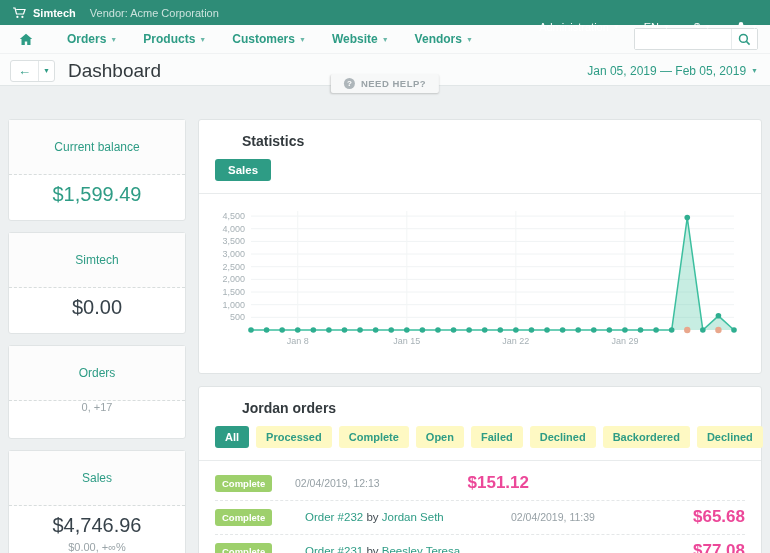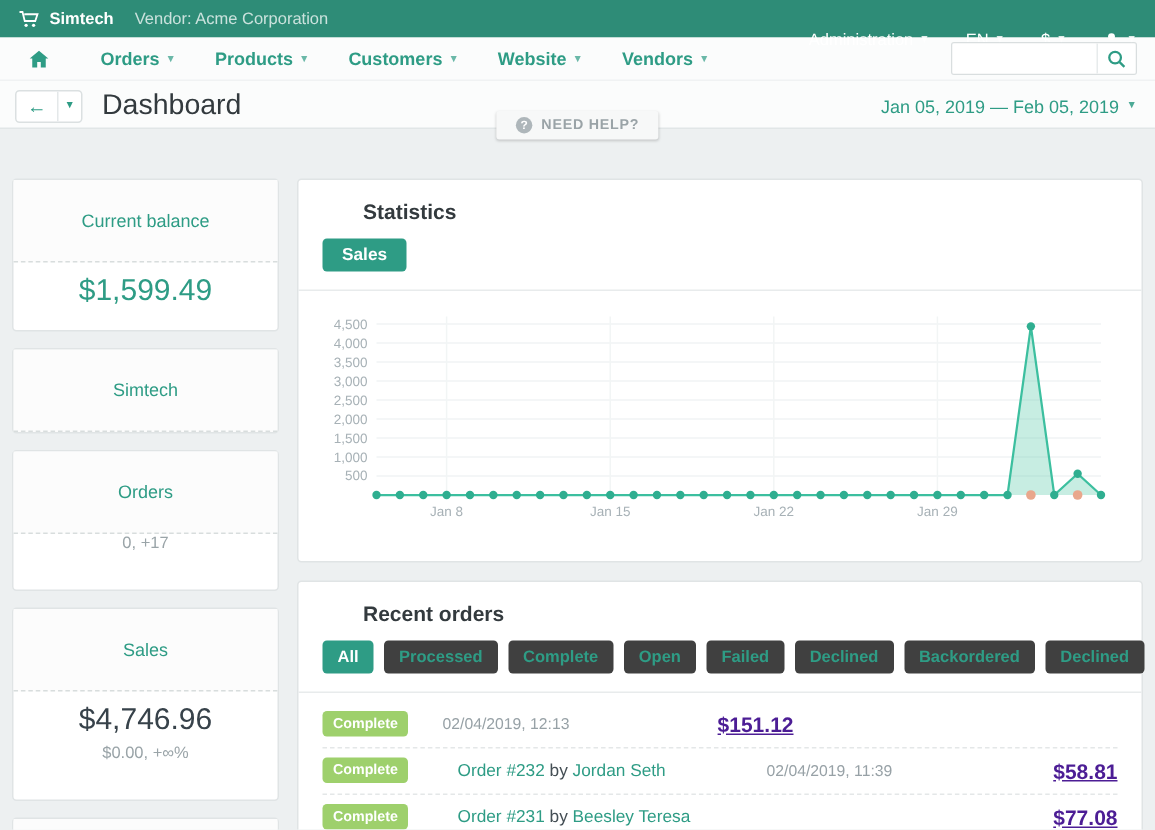--- a/index.html
+++ b/index.html
@@ -64,35 +64,35 @@
 
   
   .panel { background:#fff; border:1px solid #e0e4e5; border-radius:3px; padding:13px 16px; }
   .panel-title { font-size:14px; font-weight:bold; color:#333a3e;margin-left:27px; }
   .panel-divider { border:none; border-top:1px solid #e8ebec; margin:12px -16px; }
   .sales-tab { display:inline-block; margin-top:10px; background:#2e9c85; color:#fff;
     font-size:11.5px; font-weight:bold; padding:5px 13px; border-radius:3px; cursor:pointer; }
 
   .orders-panel { margin-top:12px; padding-bottom:0; }
   .filters { margin-top:10px; display:flex; gap:7px; flex-wrap:nowrap; }
-  .pill { background:#404040; color:#2e9c85; font-size:11px; font-weight:bold;
+  .pill { background:#fef9c3; color:#2e9c85; font-size:11px; font-weight:bold;
     padding:5px 10px; border-radius:3px; white-space:nowrap; cursor:pointer; }
   .pill.active { background:#2e9c85; color:#fff; }
 
   .order-row { display:flex; align-items:center; padding:6px 0 7px;
     border-bottom:1px dashed #e4e7e8; font-size:11.5px; }
   .order-row:last-child { border-bottom:none; }
   .col-status { width:80px; flex:none; }
   .status-badge { display:inline-block; background:#9ed06c; color:#fff; font-size:9.5px;
     font-weight:bold; padding:3px 7px; border-radius:3px; cursor:pointer; }
   .col-order { flex:1; padding-left:10px; color:#454f55; }
   .order-link, .customer-link { color:#2e9c85; text-decoration:none; cursor:pointer; }
   .col-date { width:148px; flex:none; color:#97a1a6; font-size:10.5px; }
   .col-total { width:86px; flex:none; text-align:right; font-weight:bold;
-    font-size:14px; color:#4c1d95;text-decoration:underline; }
+    font-size:17px; color:#ec4899; }
 
   svg text { font-family:"Liberation Sans", sans-serif; }
 </style>
 </head>
 <body>
 
 <div class="topbar">
   <span style="display:flex;">
     <svg width="14" height="12" viewBox="0 0 14 12">
         <path d="M1 1h2l1.5 6h7l1.5-4.5H4.2" fill="none" stroke="#fff" stroke-width="1.2"></path>
@@ -189,20 +189,21 @@
 </div>
 
 <div class="main">
   <div class="left-col" id="left-col">
       <div class="card">
         <div class="card-header">Current balance</div>
         <div class="card-value accent no-sub">$1,599.49</div>
       </div>
       <div class="card">
         <div class="card-header">Simtech</div>
+        <div class="card-value no-sub">$0.00</div>
       </div>
       <div class="card">
         <div class="card-header">Orders</div>
         <div class="card-sub">0, +17</div>
       </div>
       <div class="card">
         <div class="card-header">Sales</div>
         <div class="card-value">$4,746.96</div>
         <div class="card-sub">$0.00, +∞%</div>
       </div>
@@ -278,21 +279,21 @@
             <circle cx="472.258064516129" cy="11.582978723404253" r="2.8" fill="#2fae90"></circle>
             <circle cx="487.83870967741933" cy="124" r="2.8" fill="#2fae90"></circle>
             <circle cx="503.4193548387097" cy="109.82127659574468" r="2.8" fill="#2fae90"></circle>
             <circle cx="519" cy="124" r="2.8" fill="#2fae90"></circle>
             <circle cx="472.258064516129" cy="124" r="3.2" fill="#e9a78c"></circle>
             <circle cx="503.4193548387097" cy="124" r="3.2" fill="#e9a78c"></circle>
           </svg></div>
     </div>
 
     <div class="panel orders-panel">
-      <div class="panel-title">Recent orders</div>
+      <div class="panel-title">Jordan orders</div>
       <div class="filters" id="filters">
           <span class="pill active">All</span>
           <span class="pill">Processed</span>
           <span class="pill">Complete</span>
           <span class="pill">Open</span>
           <span class="pill">Failed</span>
           <span class="pill">Declined</span>
           <span class="pill">Backordered</span>
           <span class="pill">Declined</span>
           <span class="pill">Awaiting call</span>
@@ -301,21 +302,21 @@
       <div id="orders-list" style="margin-top:-6px;">
           <div class="order-row">
             <span class="col-status"><span class="status-badge">Complete</span></span>
             <span class="col-date">02/04/2019, 12:13</span>
             <span class="col-total">$151.12</span>
           </div>
           <div class="order-row">
             <span class="col-status"><span class="status-badge">Complete</span></span>
             <span class="col-order"><a class="order-link">Order #232</a> by <a class="customer-link">Jordan Seth</a></span>
             <span class="col-date">02/04/2019, 11:39</span>
-            <span class="col-total">$58.81</span>
+            <span class="col-total">$65.68</span>
           </div>
           <div class="order-row">
             <span class="col-status"><span class="status-badge">Complete</span></span>
             <span class="col-order"><a class="order-link">Order #231</a> by <a class="customer-link">Beesley Teresa</a></span>
             <span class="col-total">$77.08</span>
           </div>
         </div>
     </div>
   </div>
 </div>

